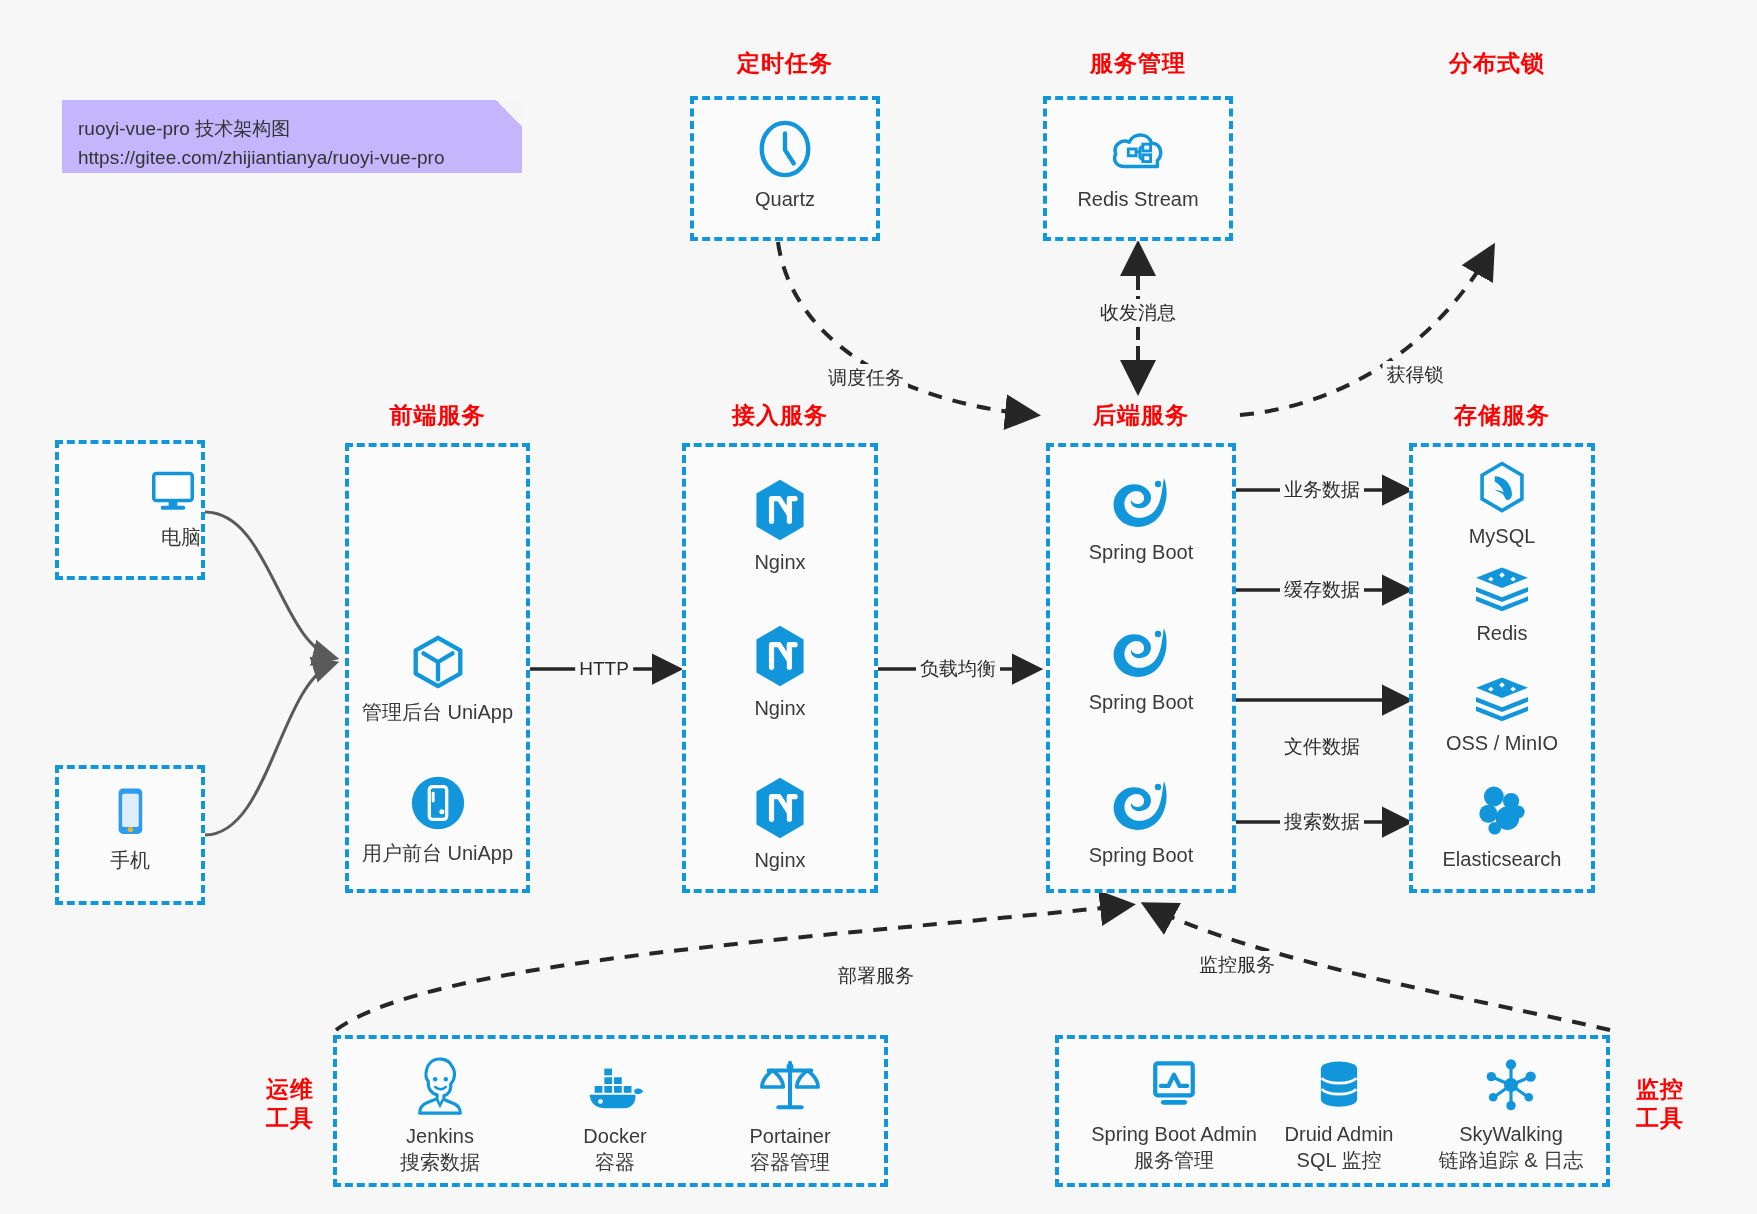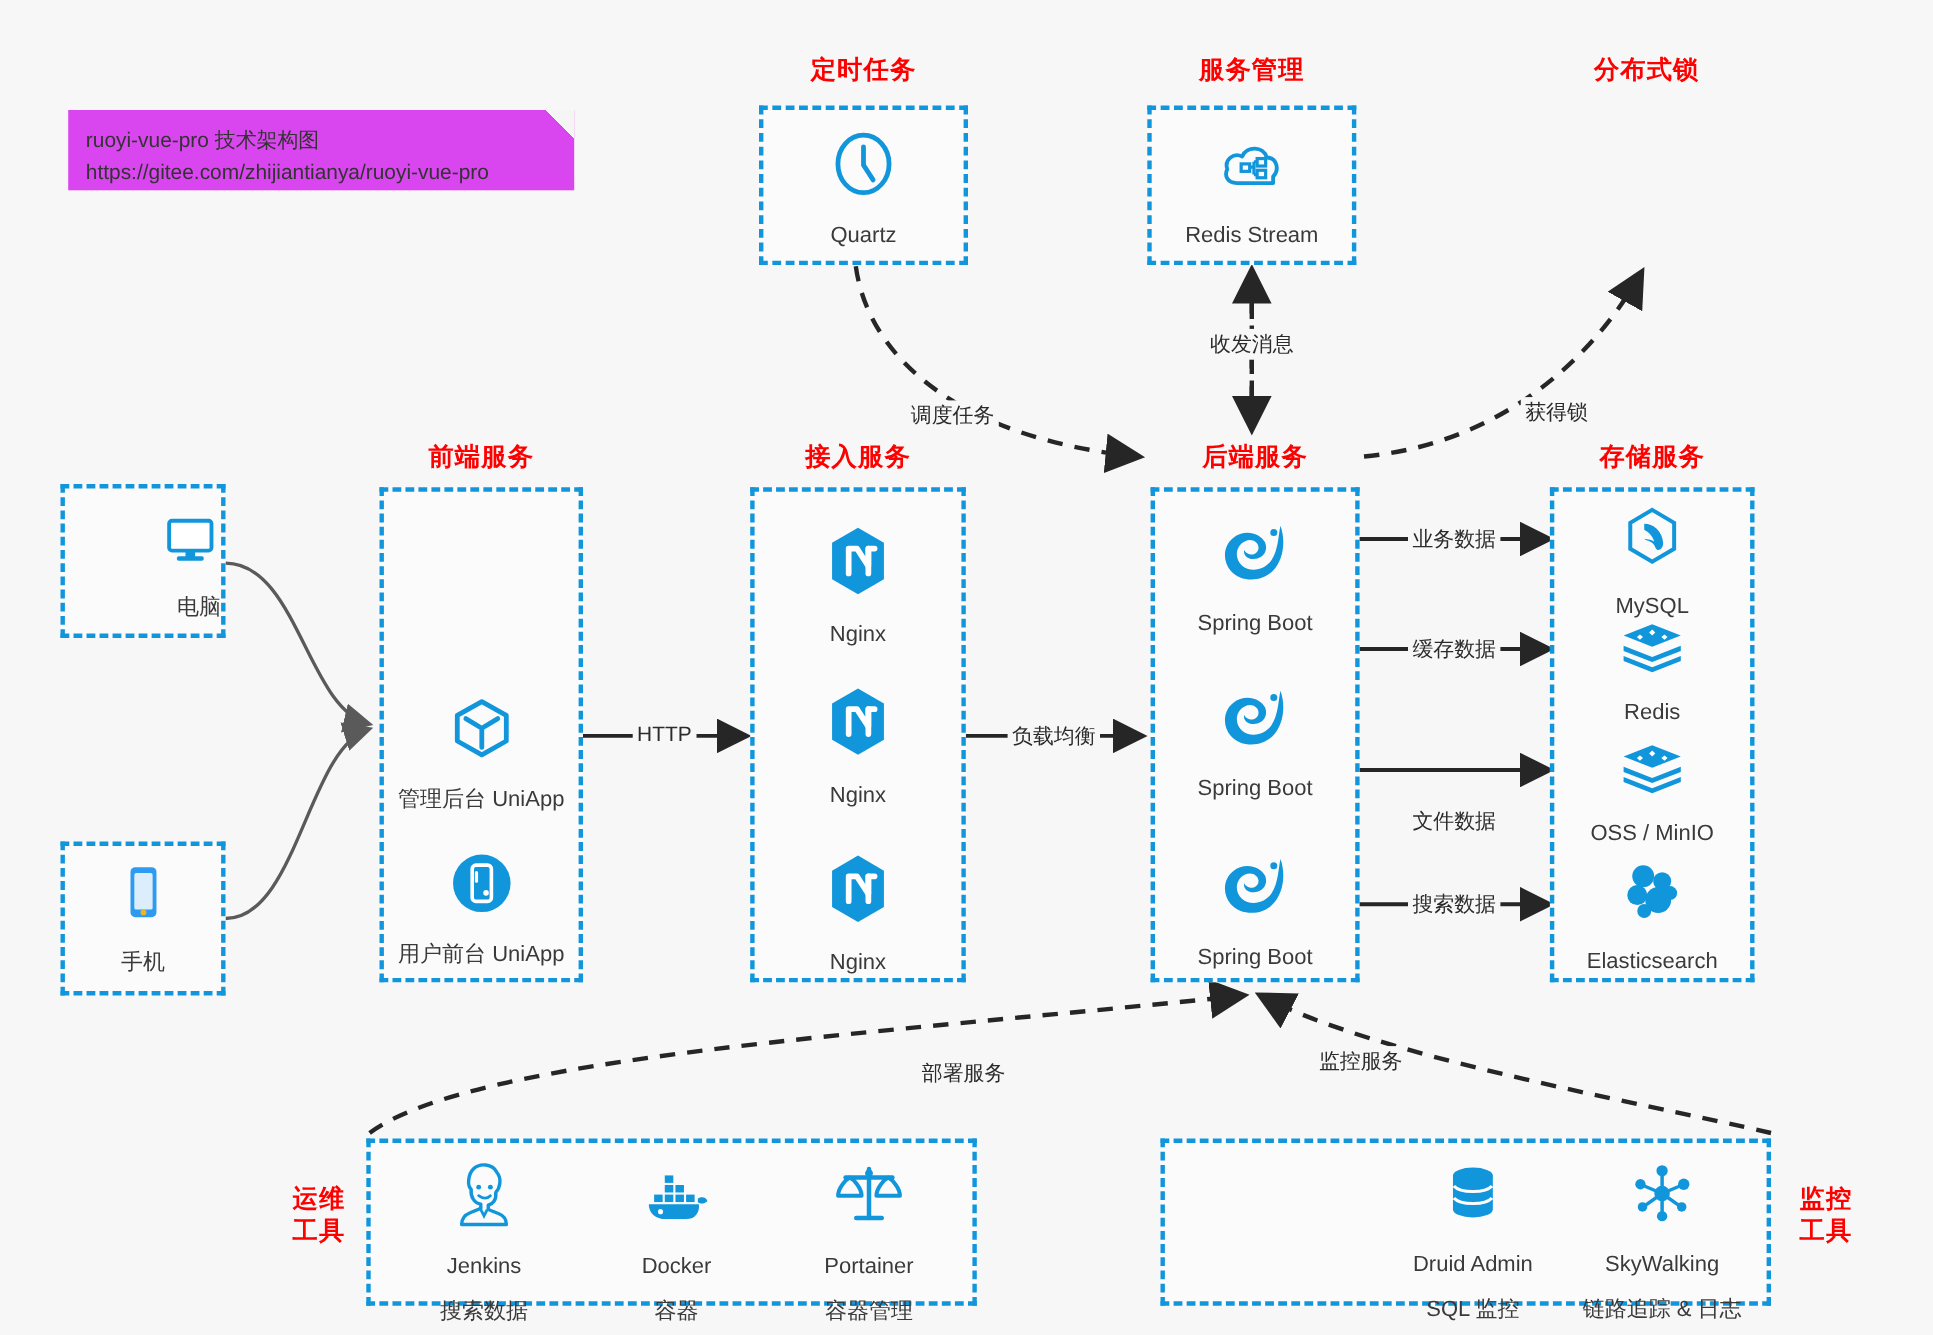--- a/index.html
+++ b/index.html
@@ -28,32 +28,31 @@
     letter-spacing:1px;
     white-space:nowrap;
   }
   .gtitle.side{line-height:1.25;}
 
   
   .node{
     position:absolute;
     display:flex;flex-direction:column;align-items:center;justify-content:flex-start;
     text-align:center;
-    gap:15px;
   }
   .node .cap{
     color:#3a3a3a;font-size:20px;line-height:1.3;margin-top:6px;white-space:nowrap;
   }
   .node .cap2{color:#3a3a3a;font-size:20px;line-height:1.3;white-space:nowrap;}
   .ic{display:block;}
 
   
   .note{
     position:absolute;
-    background:#d946ef;
+    background:#c4b5fd;
     box-sizing:border-box;
     padding:14px 16px 12px 16px;
     font-size:19px;color:#333;line-height:1.55;
     white-space:nowrap;
   }
   .note .fold{
     position:absolute;right:0;top:0;width:26px;height:26px;
     background:linear-gradient(225deg,#f5f5f5 0 50%,transparent 50% 100%);
   }
 
@@ -352,20 +351,29 @@
       <div class="cap">Portainer</div>
       <div class="cap2">容器管理</div>
     </div>
   </div>
 
   <div class="gtitle side" style="left:1625px;top:1075px;width:70px;">
     <div>监控</div>
     <div>工具</div>
   </div>
   <div class="gbox" style="left:1055px;top:1035px;width:555px;height:152px;">
+    <div class="node" style="left:10px;top:16px;width:210px;">
+      <svg class="ic" width="60" height="60" viewBox="0 0 64 64">
+        <rect x="12" y="9" width="40" height="34" rx="2.5" fill="none" stroke="#1296db" stroke-width="4.5"></rect>
+        <path d="M18 33 L26 33 L32 21 L38 33 L46 33" fill="none" stroke="#1296db" stroke-width="4.5" stroke-linejoin="round" stroke-linecap="round"></path>
+        <rect x="18" y="48" width="28" height="5" rx="2.5" fill="#1296db"></rect>
+      </svg>
+      <div class="cap">Spring Boot Admin</div>
+      <div class="cap2">服务管理</div>
+    </div>
 
     <div class="node" style="left:195px;top:16px;width:170px;">
       <svg class="ic" width="58" height="60" viewBox="0 0 64 64">
         <ellipse cx="32" cy="14" rx="20" ry="8" fill="#1296db"></ellipse>
         <path d="M12 14 L12 24 A20 8 0 0 0 52 24 L52 14 Z" fill="#1296db"></path>
         <path d="M12 26 L12 36 A20 8 0 0 0 52 36 L52 26 Z" fill="#1296db"></path>
         <path d="M12 38 L12 48 A20 8 0 0 0 52 48 L52 38 Z" fill="#1296db"></path>
         <g stroke="#ffffff" stroke-width="3" fill="none">
           <path d="M13 24.5 A20 8 0 0 0 51 24.5"></path>
           <path d="M13 36.5 A20 8 0 0 0 51 36.5"></path>

